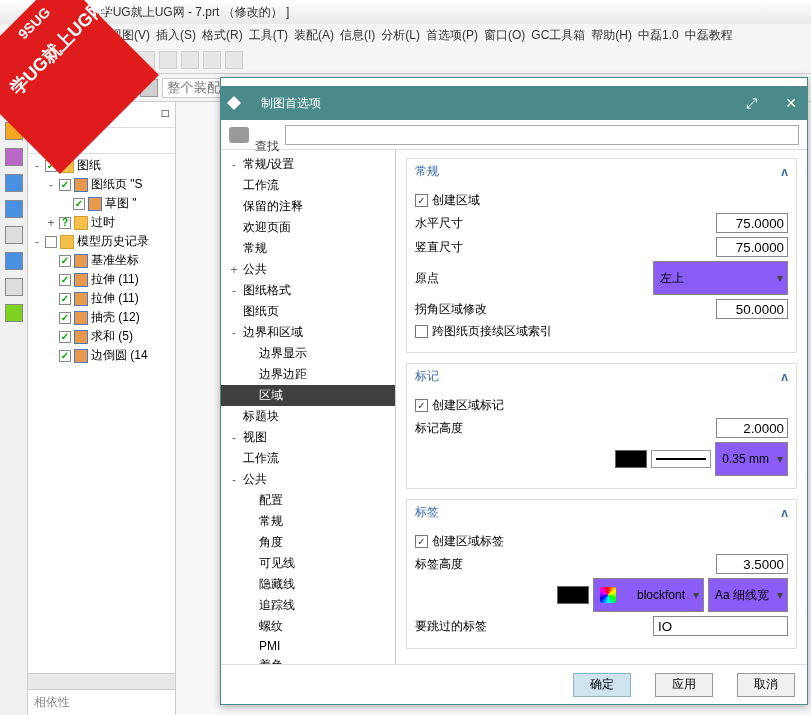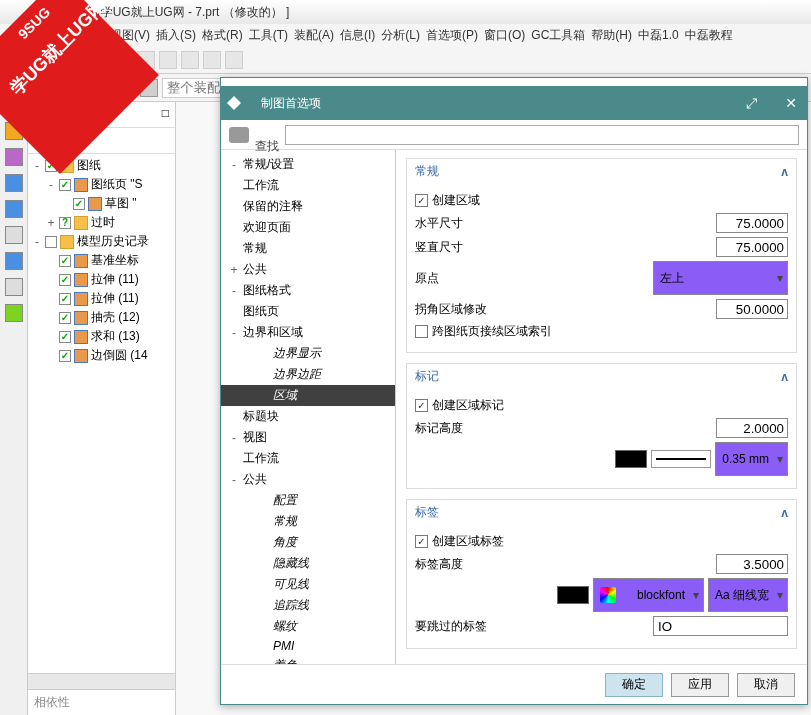--- a/index.html
+++ b/index.html
@@ -58,21 +58,21 @@
 .dlg-search { height: 30px; display: flex; align-items: center; gap: 6px; padding: 0 8px; border-bottom: 1px solid #ddd; }
 .dlg-search-icon { width: 20px; height: 16px; background: #999; border-radius: 3px; }
 .dlg-search-label { color: #444; margin-top: 24px; }
 .dlg-search-input { flex: 1; height: 20px; border: 1px solid #aaa; padding: 0 4px; }
 
 .dlg-body { flex: 1; display: flex; overflow: hidden; }
 
 .dlg-tree { width: 175px; border-right: 1px solid #ccc; overflow-y: auto; padding: 4px 0; }
 .dt-item { padding: 2px 4px 2px 8px; display: flex; align-items: center; gap: 4px; cursor: default; white-space: nowrap; }
 .dt-item.l1 { padding-left: 8px; }
-.dt-item.l2 { padding-left: 38px; font-style: italic; }
+.dt-item.l2 { padding-left: 24px; }
 .dt-item.selected { background: #404040; color: #fff; }
 .dt-exp { width: 10px; text-align: center; color: #666; }
 
 .dlg-content { flex: 1; overflow-y: auto; padding: 8px 10px; }
 .section { margin-bottom: 10px; border: 1px solid #ddd; }
 .section-title { color: #3a6aa8; padding: 4px 8px; display: flex; justify-content: space-between; align-items: center; cursor: pointer; }
 .section-chevron { color: #3a6aa8; font-weight: bold; }
 .section-body { padding: 4px 8px 8px; }
 .row { display: flex; align-items: center; justify-content: space-between; margin: 4px 0; gap: 8px; }
 .row-left { display: flex; align-items: center; gap: 4px; }
@@ -80,21 +80,21 @@
 .checkbox { width: 13px; height: 13px; border: 1px solid #777; display: inline-flex; align-items: center; justify-content: center; background: #fff; font-size: 10px; color: #333; }
 .num-input { width: 72px; height: 20px; border: 1px solid #888; text-align: right; padding: 0 3px; background: #fff; }
 .select { height: 34px; border: 1px solid #888; background: #8b5cf6; padding: 0 18px 0 6px; position: relative; display: inline-flex; align-items: center; min-width: 70px; }
 .select::after { content: "▾"; position: absolute; right: 4px; color: #444; }
 .color-swatch { width: 32px; height: 18px; background: #000; border: 1px solid #666; }
 .line-swatch { width: 60px; height: 18px; border: 1px solid #999; display: flex; align-items: center; justify-content: center; }
 .line-swatch::before { content: ""; width: 50px; height: 2px; background: #000; }
 .font-icon { width: 16px; height: 16px; background: conic-gradient(red,yellow,lime,cyan,blue,magenta,red); border-radius: 2px; }
 .text-input { height: 20px; border: 1px solid #888; padding: 0 4px; background: #fff; width: 135px; }
 
-.dlg-footer { height: 40px; border-top: 1px solid #ddd; display: flex; justify-content: flex-end; align-items: center; gap: 8px; padding: 0 12px; }
+.dlg-footer { height: 40px; border-top: 1px solid #ddd; display: flex; justify-content: flex-end; align-items: center; gap: 24px; padding: 0 12px; }
 .btn { height: 24px; padding: 0 16px; border: 1px solid #999; background: #f0f0f0; cursor: pointer; display: inline-flex; align-items: center; }
 .btn.primary { background: #cde4ef; border-color: #8ab4c8; }
 </style>
 </head>
 <body>
 
 <div class="watermark"></div>
 <div class="watermark-text2">9SUG</div>
 <div class="watermark-text">学UG就上UG网</div>
 
@@ -206,21 +206,21 @@
         <div class="tree-item l1">
           <span class="tree-exp"></span>
           <span class="tree-chk">✓</span>
           <span class="tree-icon box"></span>
           <span>抽壳 (12)</span>
         </div>
         <div class="tree-item l1">
           <span class="tree-exp"></span>
           <span class="tree-chk">✓</span>
           <span class="tree-icon box"></span>
-          <span>求和 (13)</span>
+          <span>求和 (5)</span>
         </div>
         <div class="tree-item l1">
           <span class="tree-exp"></span>
           <span class="tree-chk">✓</span>
           <span class="tree-icon box"></span>
           <span>边倒圆 (14</span>
         </div>
       </div>
     <div class="scrollbar-h"></div>
     <div class="nav-footer">相依性</div>
@@ -316,25 +316,25 @@
         <div class="dt-item l2">
           <span class="dt-exp"></span>
           <span>常规</span>
         </div>
         <div class="dt-item l2">
           <span class="dt-exp"></span>
           <span>角度</span>
         </div>
         <div class="dt-item l2">
           <span class="dt-exp"></span>
+          <span>可见线</span>
+        </div>
+        <div class="dt-item l2">
+          <span class="dt-exp"></span>
           <span>隐藏线</span>
-        </div>
-        <div class="dt-item l2">
-          <span class="dt-exp"></span>
-          <span>可见线</span>
         </div>
         <div class="dt-item l2">
           <span class="dt-exp"></span>
           <span>追踪线</span>
         </div>
         <div class="dt-item l2">
           <span class="dt-exp"></span>
           <span>螺纹</span>
         </div>
         <div class="dt-item l2">

